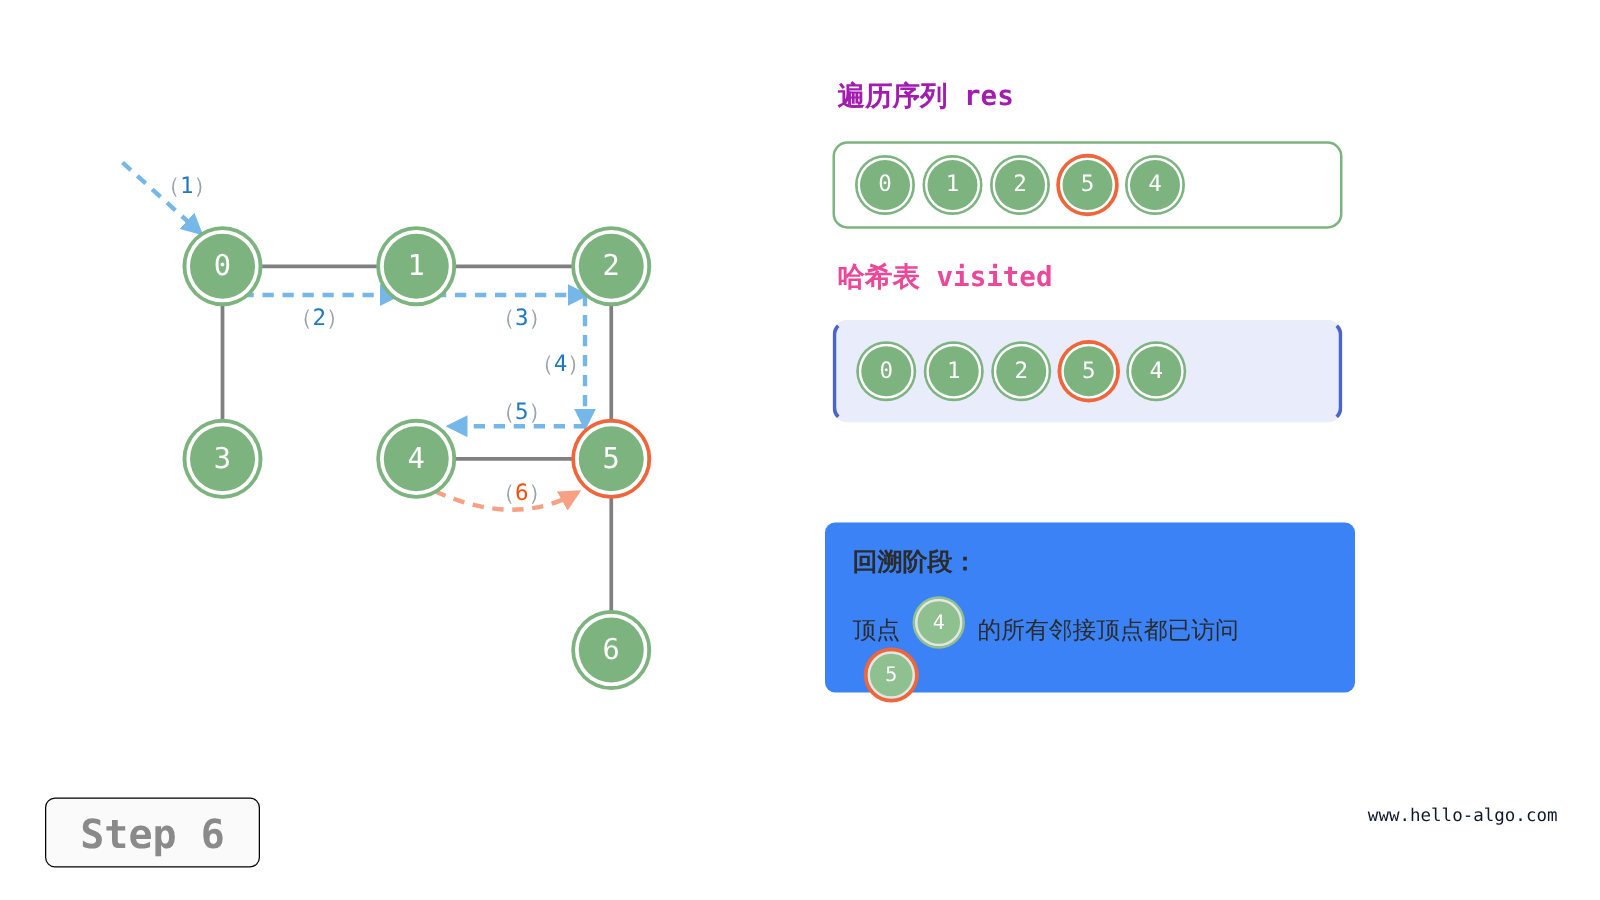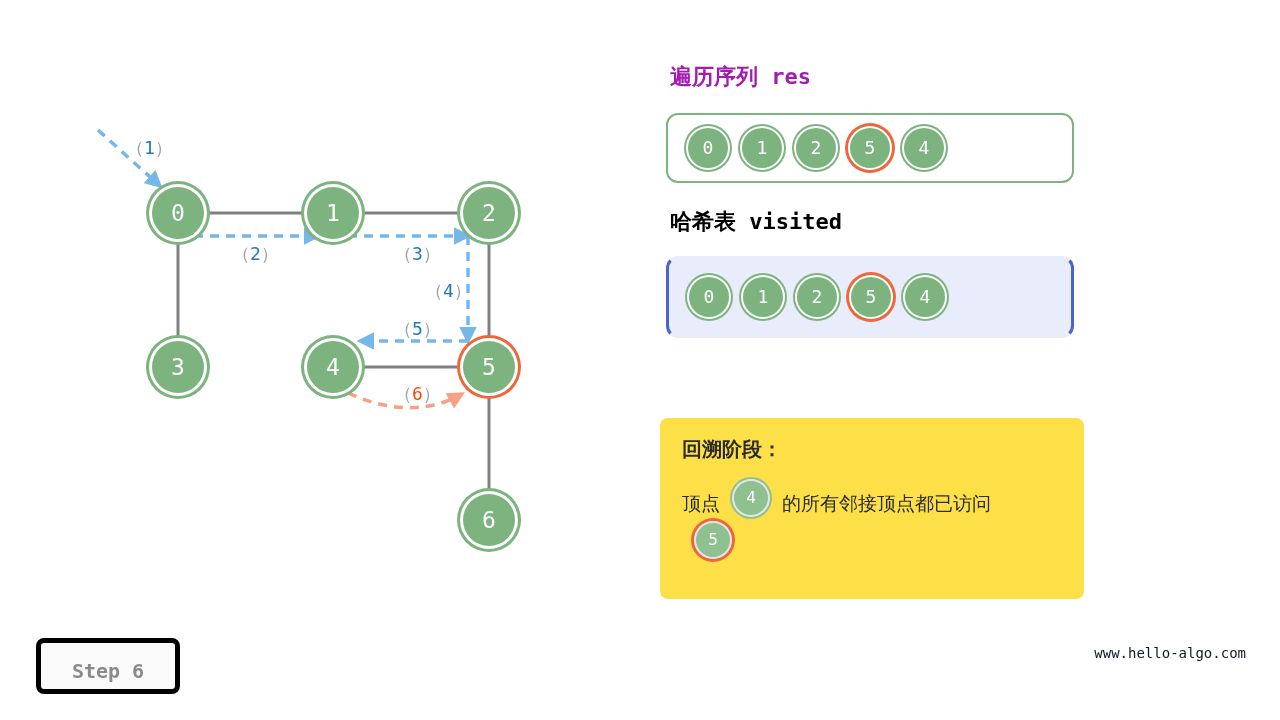--- a/index.html
+++ b/index.html
@@ -64,21 +64,21 @@
     left: 666px; top: 0;
     width: 440px;
   }
   .section-title {
     font-family: "DejaVu Sans Mono", "Liberation Mono", monospace;
     font-weight: bold;
     font-size: 22px;
     white-space: nowrap;
   }
   #res-title  { position: absolute; left: 4px; top: 62px; color: #a21caf; }
-  #visited-title { position: absolute; left: 4px; top: 207px; color: #000000; }
+  #visited-title { position: absolute; left: 4px; top: 207px; color: #ec4899; }
 
   .array-box {
     position: absolute;
     box-sizing: border-box;
     display: flex;
     align-items: center;
     padding-left: 18px;
     gap: 10px;
   }
   #res-box {
@@ -114,22 +114,22 @@
   }
   .chip.highlight {
     box-shadow: inset 0 0 0 2px #ffffff, 0 0 0 3px #f2653a;
   }
 
   
   #info-box {
     position: absolute;
     left: -6px; top: 418px;
     width: 424px;
-    height: 181px;
-    background: #fde047;
+    height: 136px;
+    background: #3b82f6;
     border-radius: 8px;
     box-sizing: border-box;
     padding: 18px 22px 0 22px;
   }
   #info-box .info-head {
     font-family: "DejaVu Sans", "Liberation Sans", sans-serif;
     font-weight: bold;
     font-size: 20px;
     color: #2b2b2b;
     margin-bottom: 12px;
@@ -158,28 +158,28 @@
     box-sizing: border-box;
   }
   .inline-chip.highlight {
     box-shadow: inset 0 0 0 2px #e5e5e5, 0 0 0 3px #f2653a;
   }
 
   
   #step-badge {
     position: absolute;
     left: 36px; top: 638px;
-    width: 144px; height: 56px;
-    border: 5px solid #000000;
+    width: 172px; height: 56px;
+    border: 1px solid #000000;
     border-radius: 8px;
     background: #fafafa;
     color: #8a8a8a;
     font-family: "DejaVu Sans Mono", "Liberation Mono", monospace;
     font-weight: bold;
-    font-size: 20px;
+    font-size: 32px;
     line-height: 56px;
     text-align: center;
     box-sizing: border-box;
   }
   #watermark {
     position: absolute;
     right: 34px; top: 645px;
     color: #0f172a;
     font-family: "DejaVu Sans Mono", "Liberation Mono", monospace;
     font-size: 14px;

